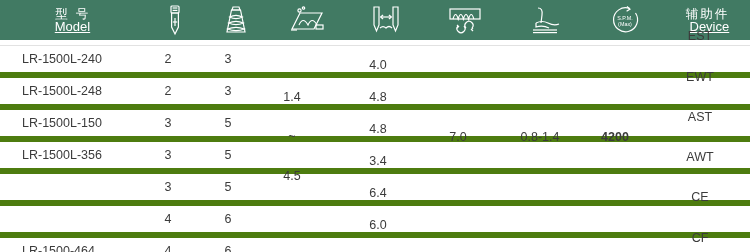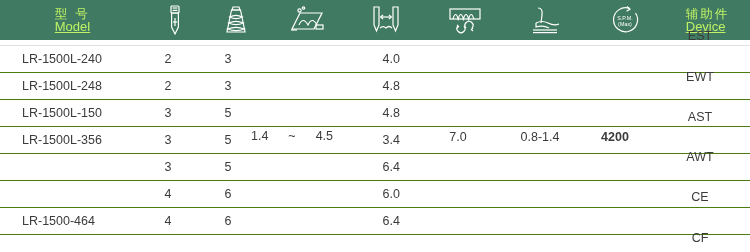--- a/index.html
+++ b/index.html
@@ -30,23 +30,23 @@
   .th {
     position: relative;
     height: 40px;
     display: flex;
     align-items: center;
     justify-content: center;
     flex: 0 0 auto;
     color: #ffffff;
   }
   .th-title {
-    text-align: left;
+    text-align: right;
     line-height: 1.05;
-    color: #bef264;
+    color: #ffffff;
   }
   .th-cn {
     font-size: 12.5px;
     letter-spacing: 2px;
     display: block;
     font-family: "DejaVu Sans", sans-serif;
   }
   .th-en {
     font-size: 13px;
     display: block;
@@ -69,53 +69,53 @@
     border-bottom: 1px solid #e2e2e2;
   }
 
   
   .tbody {
     position: relative;
   }
   .trow {
     position: relative;
     height: 26px;
-    border-bottom: 1px solid #4d7c0f;
+    border-bottom: 6px solid #4d7c0f;
   }
   .trow:last-child { border-bottom: 1px solid #dcdcdc; }
 
   .cell {
     position: absolute;
     top: 0;
     height: 26px;
     line-height: 26px;
     font-size: 12.5px;
     color: #3b3b3b;
     white-space: nowrap;
   }
   .cell.c-model   { left: 22px;  width: 130px; text-align: left; }
   .cell.c-needle  { left: 145px; width: 46px;  text-align: center; }
   .cell.c-thread  { left: 205px; width: 46px;  text-align: center; }
-  .cell.c-gauge   { left: 340px; width: 60px;  text-align: right; }
+  .cell.c-gauge   { left: 348px; width: 60px;  text-align: center; margin-top: 6px; }
 
   
   .merged {
     position: absolute;
     font-size: 12.5px;
     color: #3b3b3b;
     white-space: nowrap;
     gap: 20px;
   }
   .m-stitchwidth {
     left: 262px;
     width: 60px;
     top: 0;
     height: 182px;
     display: flex;
-    flex-direction: row;
+    flex-direction: column;
     align-items: center;
     justify-content: center;
     line-height: 1.55;
   }
   .m-stitchlen {
     left: 428px;
     width: 60px;
     top: 0;
     height: 182px;
     display: flex;

